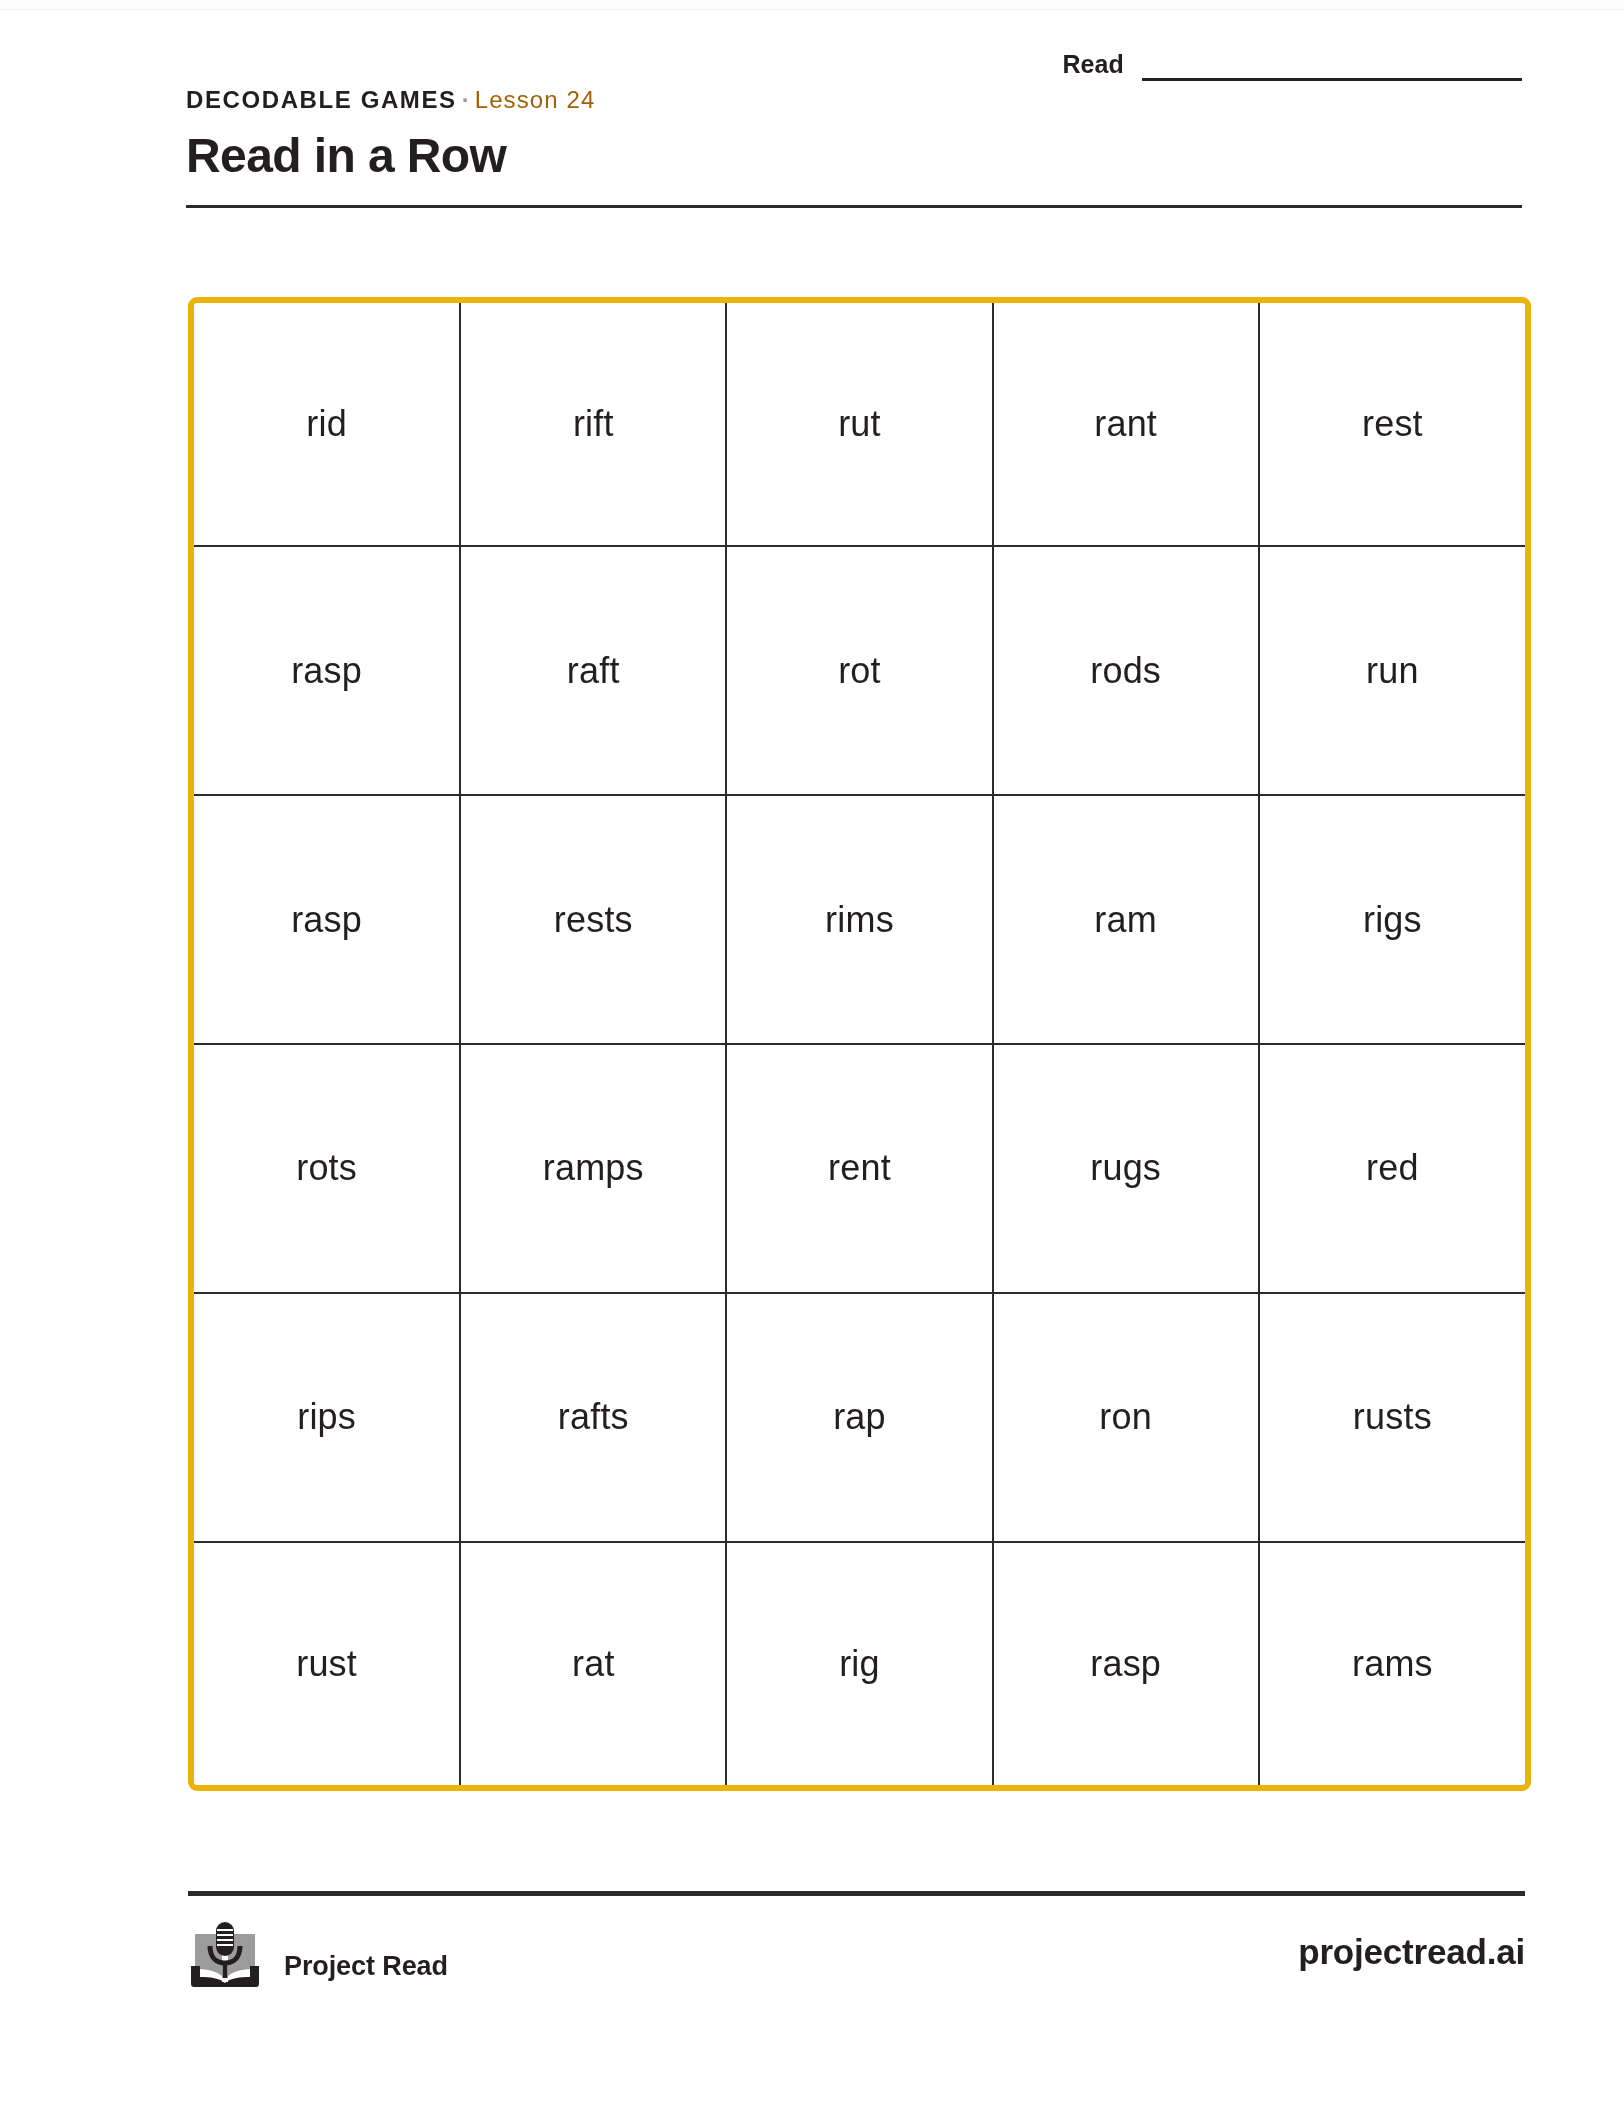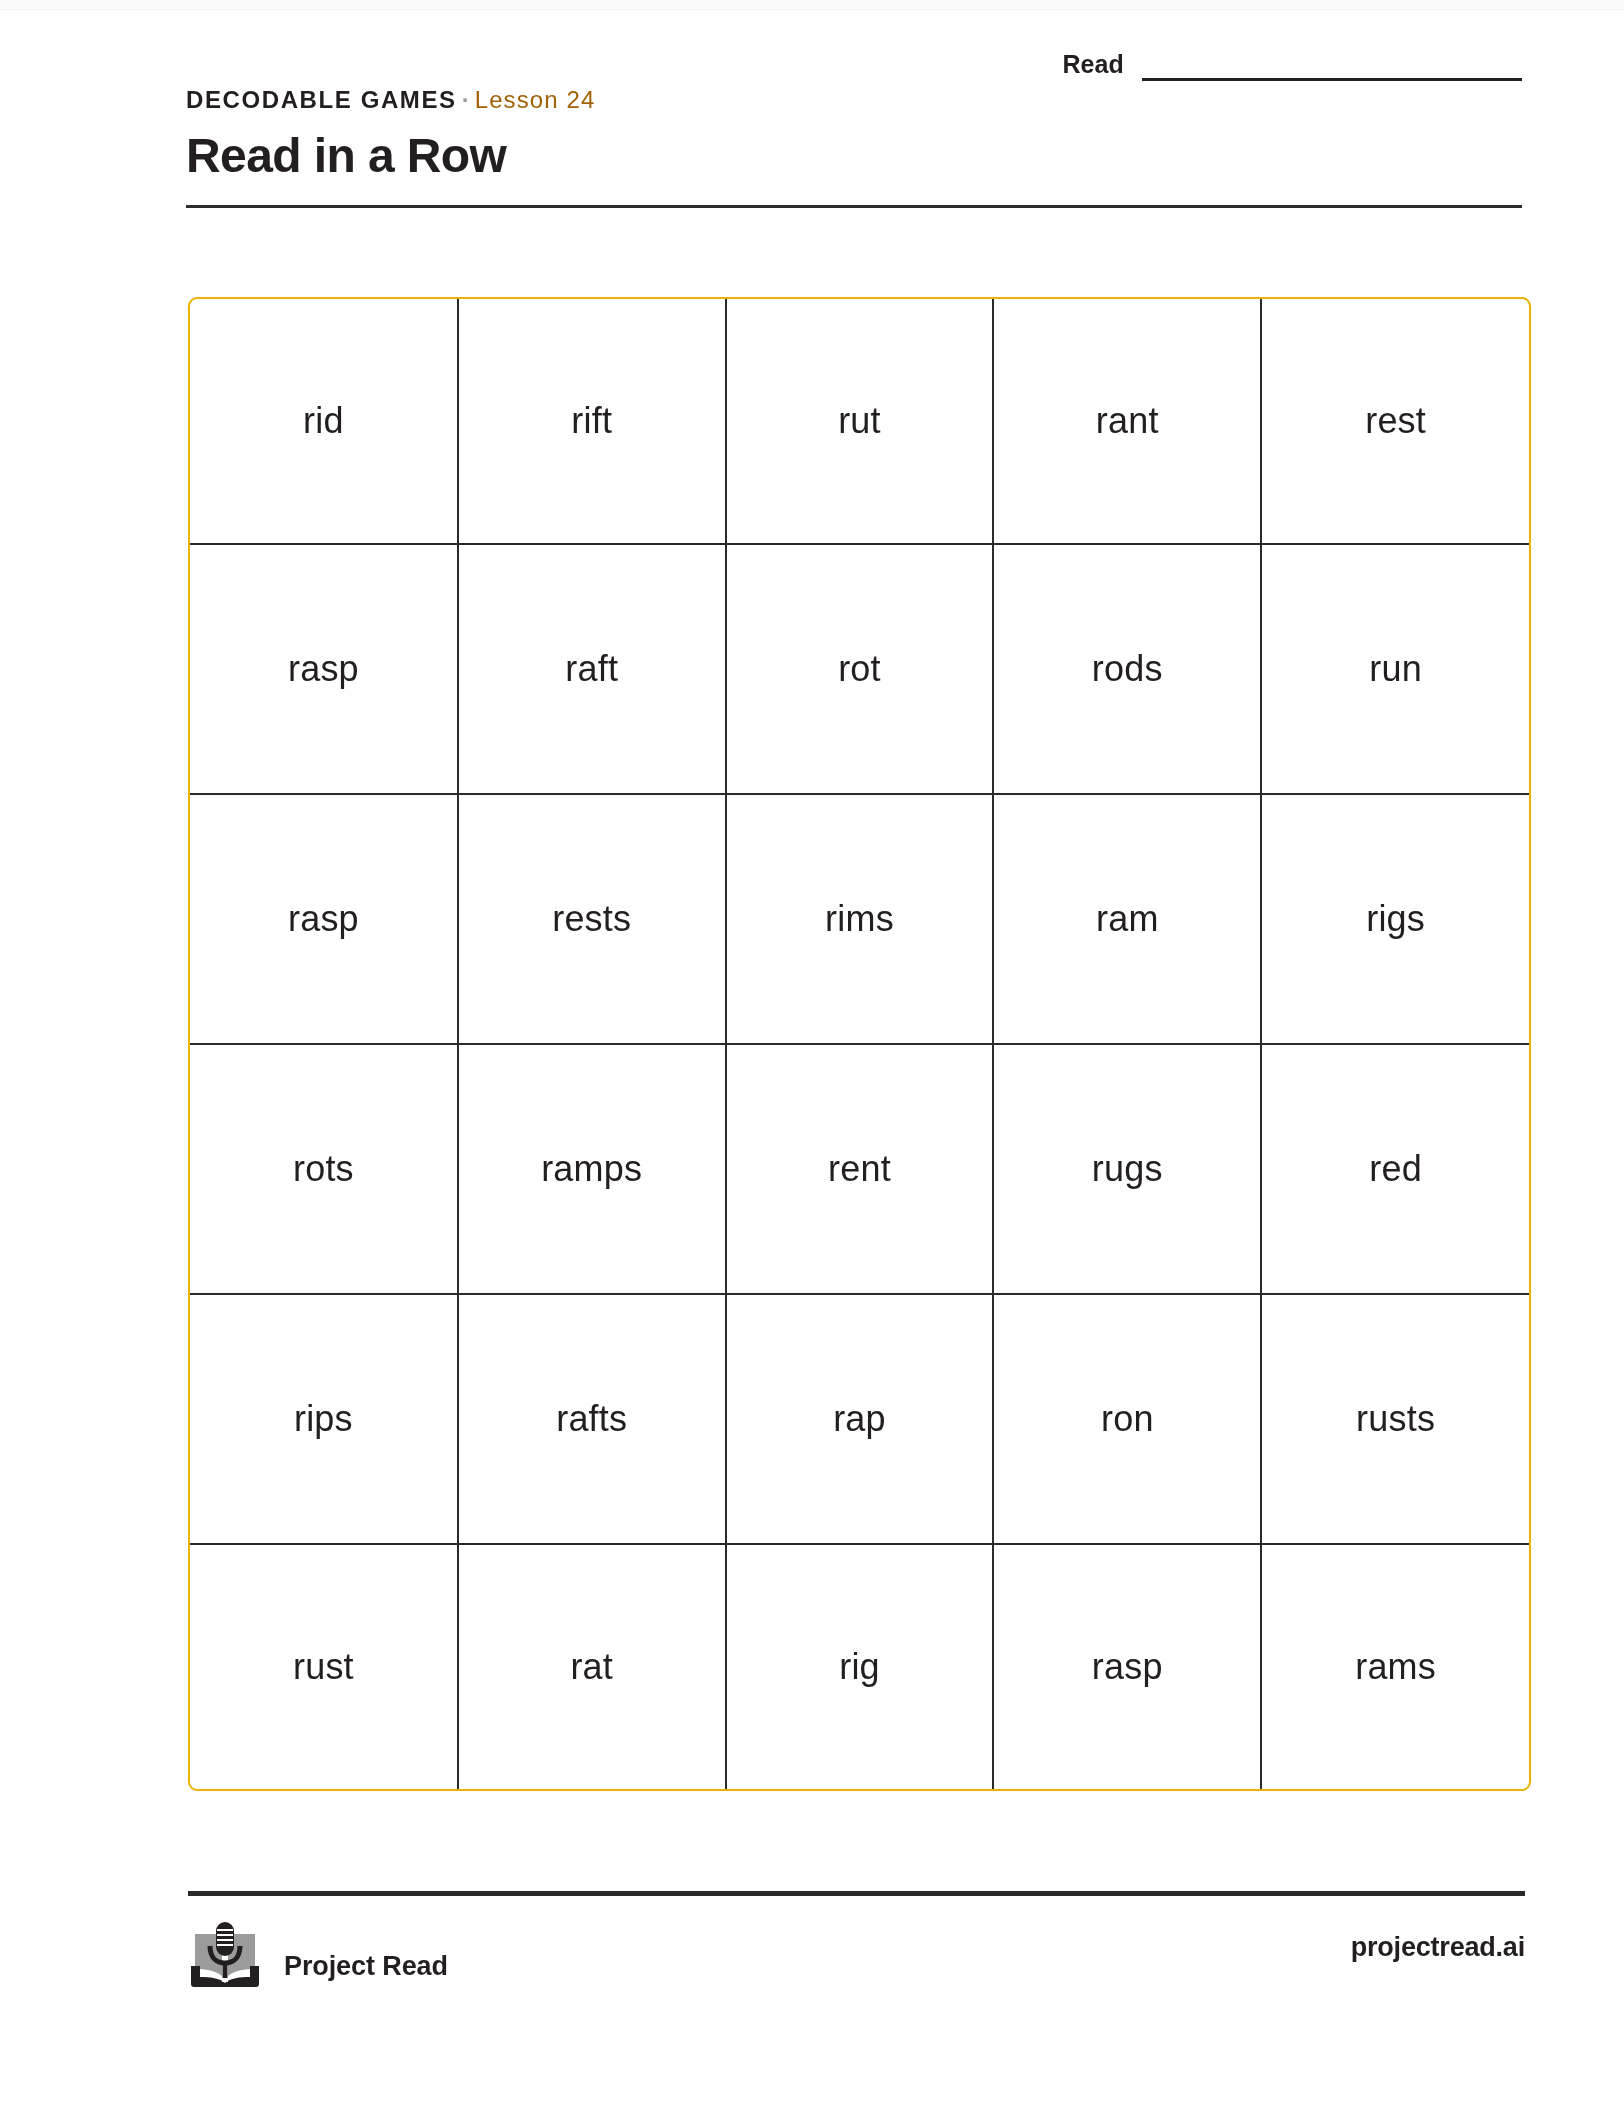--- a/index.html
+++ b/index.html
@@ -113,21 +113,21 @@
     border-bottom: 3px solid #2b2b2b;
   }
 
   
   .grid-wrap {
     position: absolute;
     left: 188px;
     top: 297px;
     width: 1343px;
     height: 1494px;
-    border: 2px solid #eab308;
+    border: 6px solid #eab308;
     border-radius: 9px;
     box-sizing: border-box;
     overflow: hidden;
     background: #ffffff;
   }
   table.word-grid {
     width: 100%;
     height: 100%;
     border-collapse: collapse;
     table-layout: fixed;
@@ -188,21 +188,21 @@
     letter-spacing: -0.1px;
     color: #231f20;
     white-space: nowrap;
     margin-top: 22px;
   }
 
   .site-url {
     position: absolute;
     right: 0;
     top: 14px;
-    font-size: 27px;
+    font-size: 35px;
     font-weight: 700;
     letter-spacing: -0.2px;
     color: #231f20;
     white-space: nowrap;
   }
 </style>
 </head>
 <body>
 
 <div class="page">

